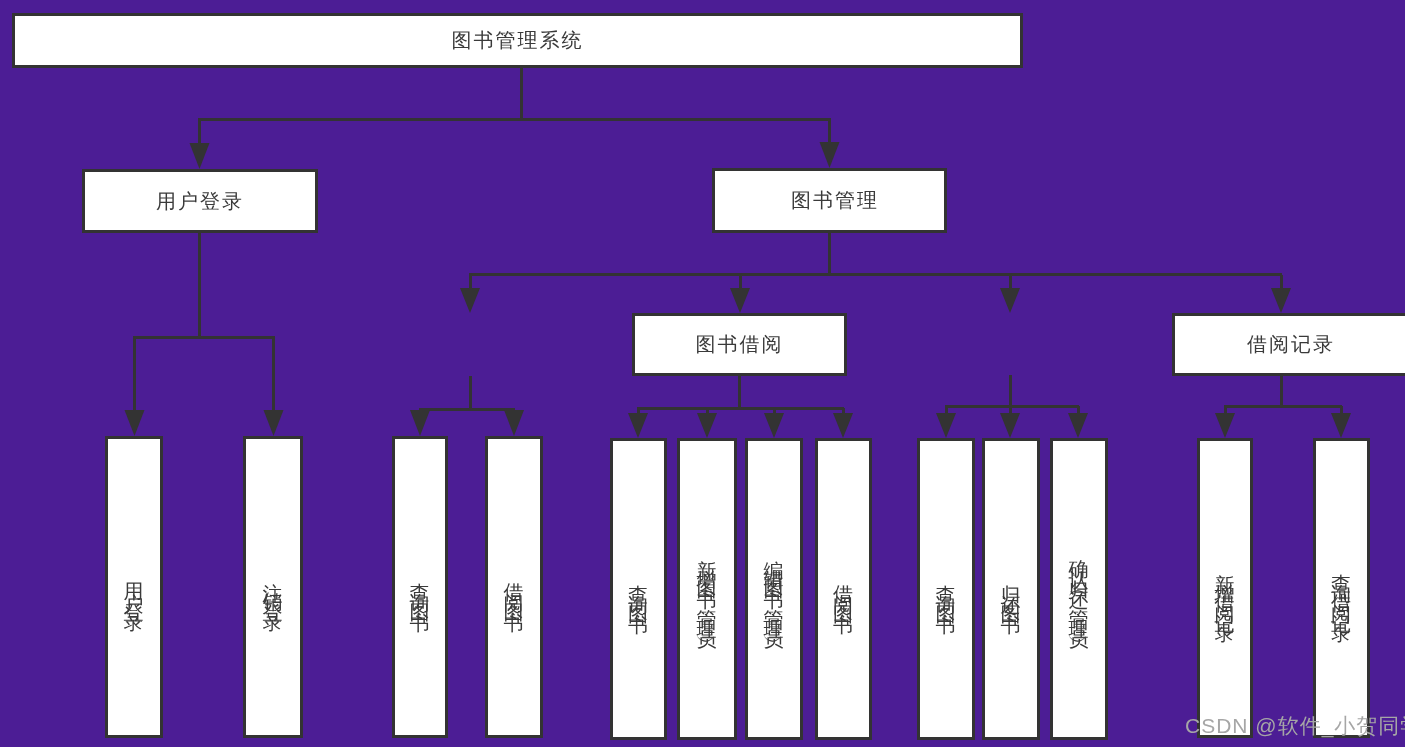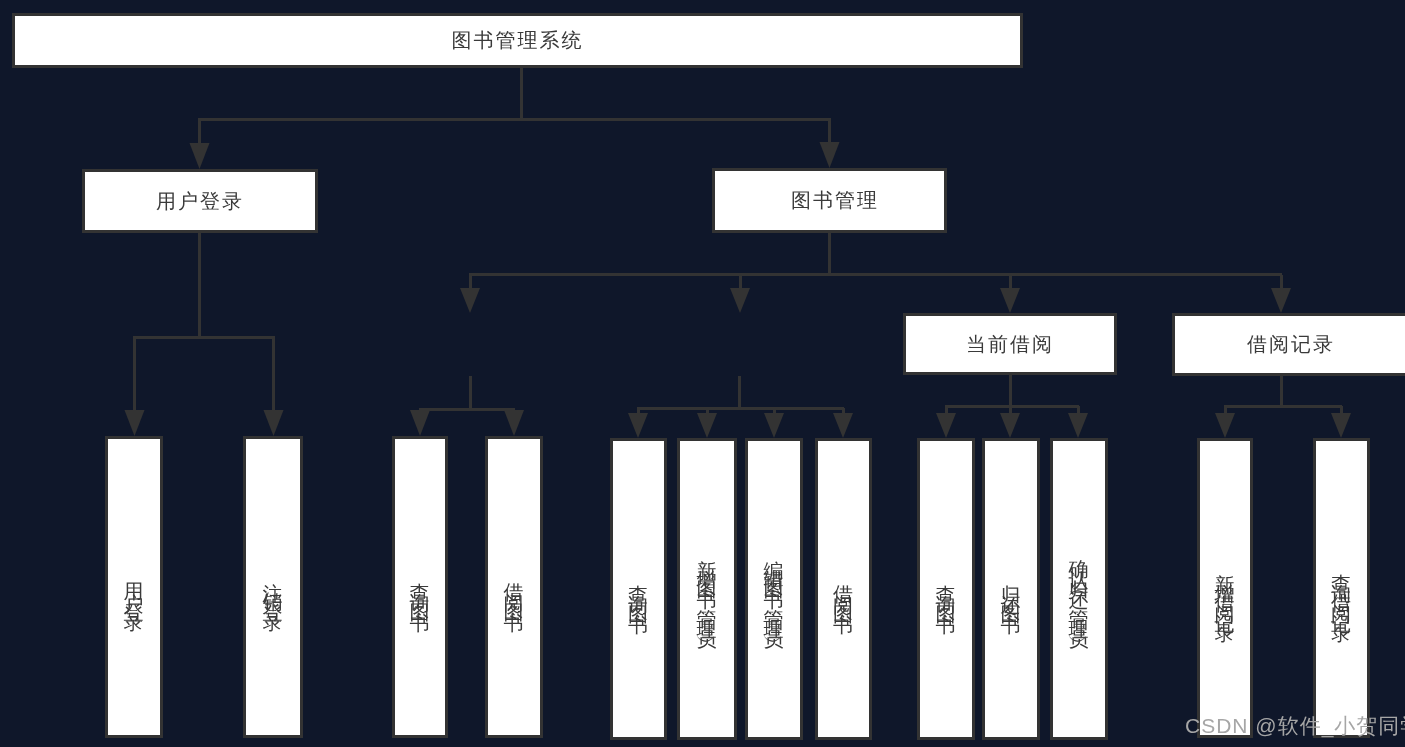--- a/index.html
+++ b/index.html
@@ -1,19 +1,19 @@
 <!DOCTYPE html>
 <html><head>
 <meta charset="utf-8">
 <style>
   html,body{margin:0;padding:0;background:#ffffff;}
   #stage{
     position:relative;
     width:1405px;height:747px;
-    background:#0f172a;
+    background:#4c1d95;
     font-family:"Liberation Sans","DejaVu Sans",sans-serif;
     overflow:hidden;
   }
   #wires{position:absolute;left:0;top:0;width:1405px;height:747px;z-index:1;}
   .hbox{
     position:absolute;z-index:2;
     box-sizing:border-box;
     border:3px solid #333333;background:#ffffff;
     display:flex;align-items:center;justify-content:center;
     color:#3a3a3a;font-size:20px;letter-spacing:2px;
@@ -113,22 +113,22 @@
     <span>图书管理系统</span>
   </div>
 
   <div class="hbox" style="left:82px;top:169px;width:236px;height:64px;">
     <span>用户登录</span>
   </div>
   <div class="hbox" style="left:712px;top:168px;width:235px;height:65px;padding-left:11px;">
     <span>图书管理</span>
   </div>
 
-  <div class="hbox" style="left:903px;top:313px;width:214px;height:62px;">
-    <span>当前借阅</span>
+  <div class="hbox" style="left:632px;top:313px;width:215px;height:63px;">
+    <span>图书借阅</span>
   </div>
   <div class="hbox" style="left:1172px;top:313px;width:238px;height:63px;">
     <span>借阅记录</span>
   </div>
 
   <div class="vbox" style="left:105px;top:436px;width:58px;height:302px;">
     <span class="vtext">用户登录</span>
   </div>
   <div class="vbox" style="left:243px;top:436px;width:60px;height:302px;">
     <span class="vtext">注销登录</span>

